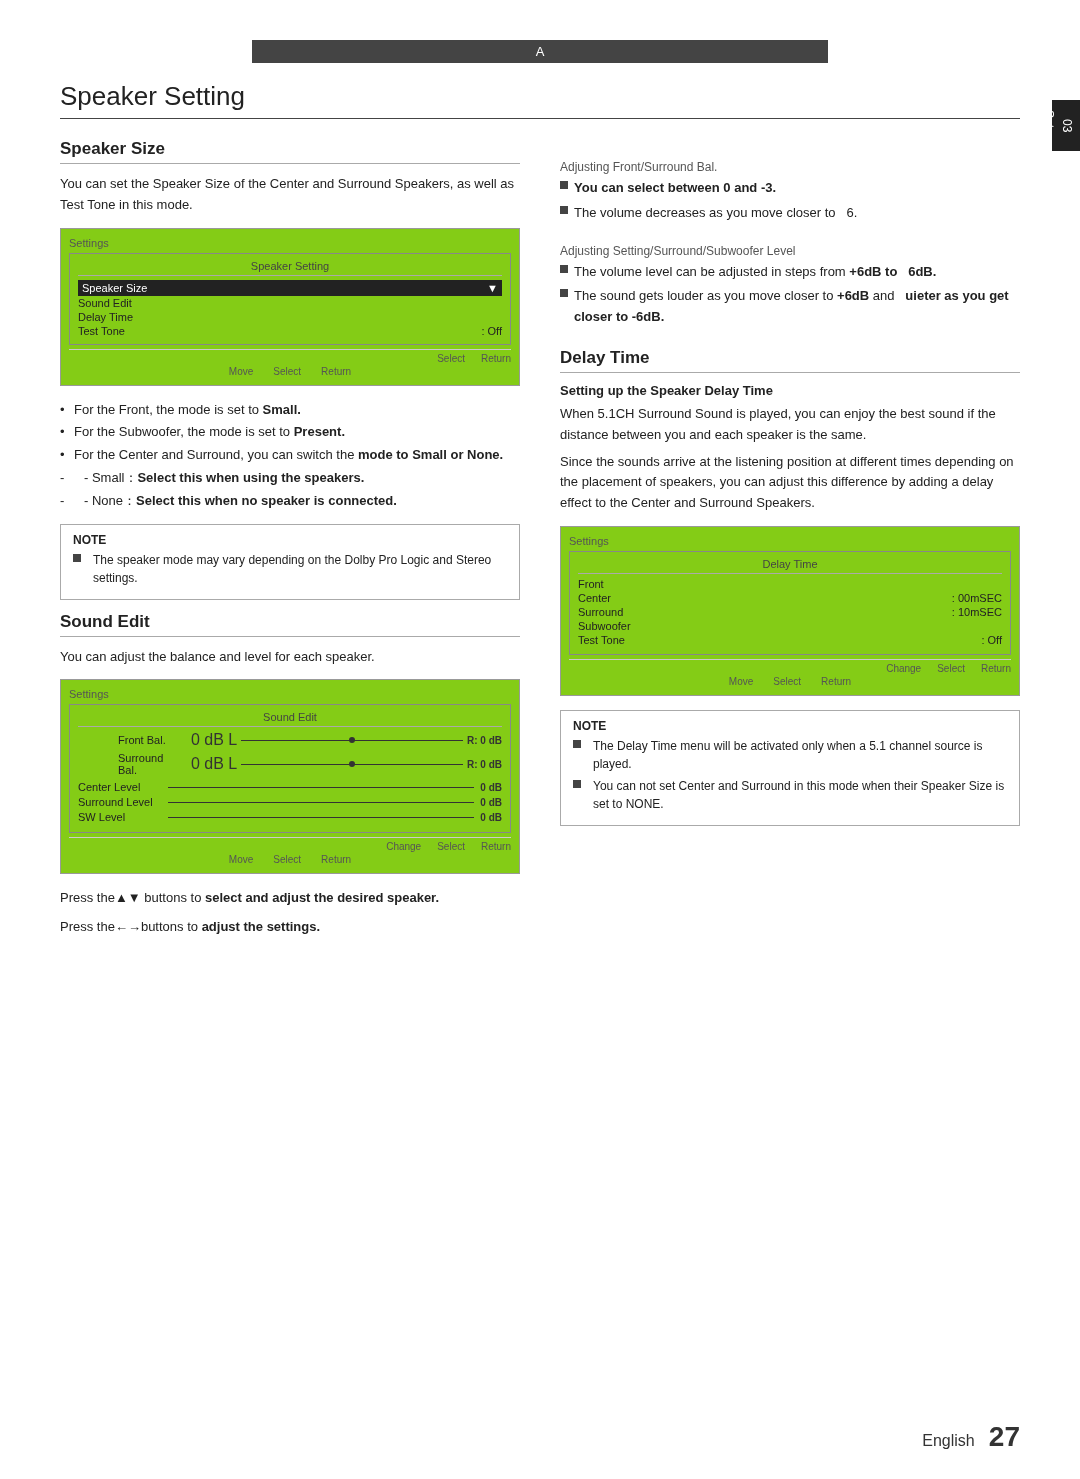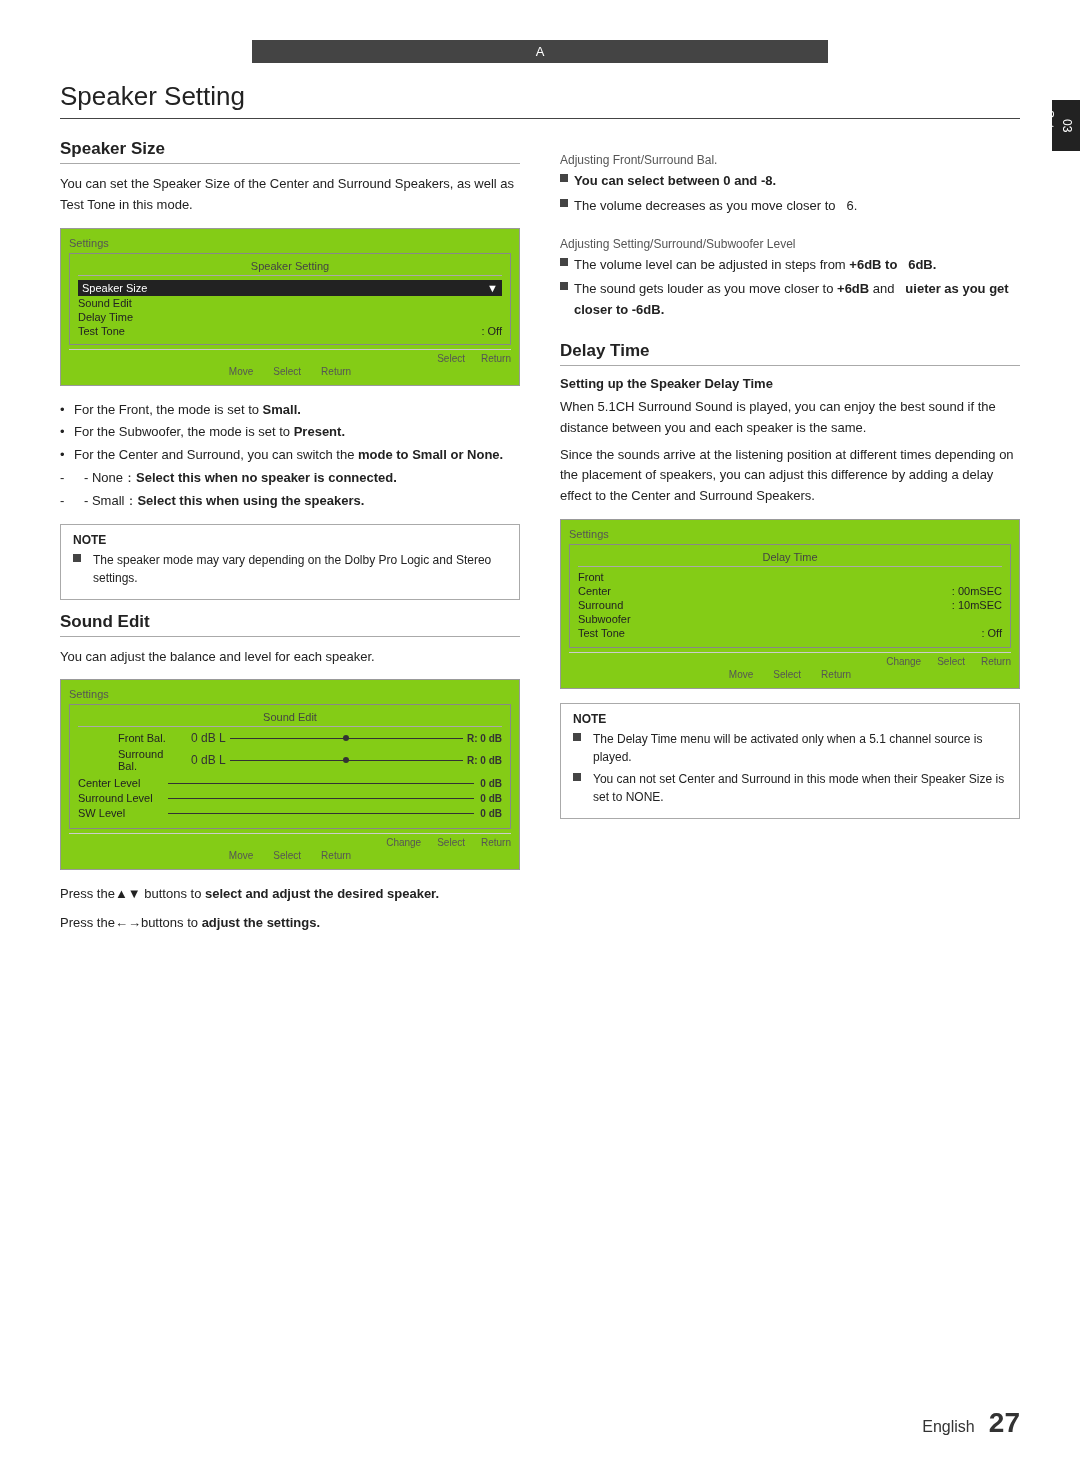--- a/index.html
+++ b/index.html
@@ -206,21 +206,21 @@
     }
 
     
     .bold { font-weight: bold; }
 
     
     .adjusting-label {
       font-size: 12px;
       color: #555;
       margin-bottom: 4px;
-      margin-top: 14px;
+      margin-top: 21px;
     }
     .right-bullet-item {
       display: flex;
       align-items: flex-start;
       gap: 6px;
       font-size: 13px;
       line-height: 1.6;
       margin-bottom: 4px;
     }
 
@@ -230,21 +230,21 @@
       align-items: center;
       font-size: 11px;
       margin-bottom: 3px;
     }
     .sound-edit-label {
       width: 90px;
       flex-shrink: 0;
       padding-left: 40px;
     }
     .sound-edit-left {
-      font-size: 12px;
+      font-size: 16px;
       color: #333;
       padding-left: 23px;
     }
     .sound-edit-line {
       flex: 1;
       height: 1px;
       background: #333;
       margin: 0 4px;
       position: relative;
     }
@@ -289,21 +289,21 @@
     .delay-row {
       display: flex;
       justify-content: space-between;
       font-size: 11px;
       margin-bottom: 2px;
     }
 
     
     .page-footer {
       position: absolute;
-      bottom: 40px;
+      bottom: 26px;
       right: 60px;
       font-size: 22px;
       color: #333;
     }
     .page-footer-word {
       font-size: 16px;
       font-weight: normal;
       margin-right: 8px;
     }
     .page-footer-num {
@@ -376,22 +376,22 @@
             <span>Move</span>
             <span>Select</span>
             <span>Return</span>
           </div>
         </div>
 
         <ul class="bullet-list">
           <li>For the Front, the mode is set to <span class="bold">Small.</span></li>
           <li>For the Subwoofer, the mode is set to <span class="bold">Present.</span></li>
           <li>For the Center and Surround, you can switch the <span class="bold">mode to Small or None.</span></li>
+          <li class="sub">- Small：<span class="bold">Select this when using the speakers.</span></li>
           <li class="sub">- None：<span class="bold">Select this when no speaker is connected.</span></li>
-          <li class="sub">- Small：<span class="bold">Select this when using the speakers.</span></li>
         </ul>
 
         <div class="note-box">
           <div class="note-title">NOTE</div>
           <div class="note-item">
             <div class="note-item-square"></div>
             <span>The speaker mode may vary depending on the Dolby Pro Logic and Stereo settings.</span>
           </div>
         </div>
       </div>
@@ -458,21 +458,21 @@
       </div>
 
     </div>
 
     <div class="right-col">
 
       <div>
         <div class="adjusting-label">Adjusting Front/Surround Bal.</div>
         <div class="right-bullet-item">
           <div class="note-item-square"></div>
-          <span><span class="bold">You can select between 0 and -8.</span></span>
+          <span><span class="bold">You can select between 0 and -3.</span></span>
         </div>
         <div class="right-bullet-item">
           <div class="note-item-square"></div>
           <span>The volume decreases as you move closer to&nbsp;&nbsp;&nbsp;6.</span>
         </div>
       </div>
 
       <div>
         <div class="adjusting-label" style="margin-top:20px;">Adjusting Setting/Surround/Subwoofer Level</div>
         <div class="right-bullet-item">

